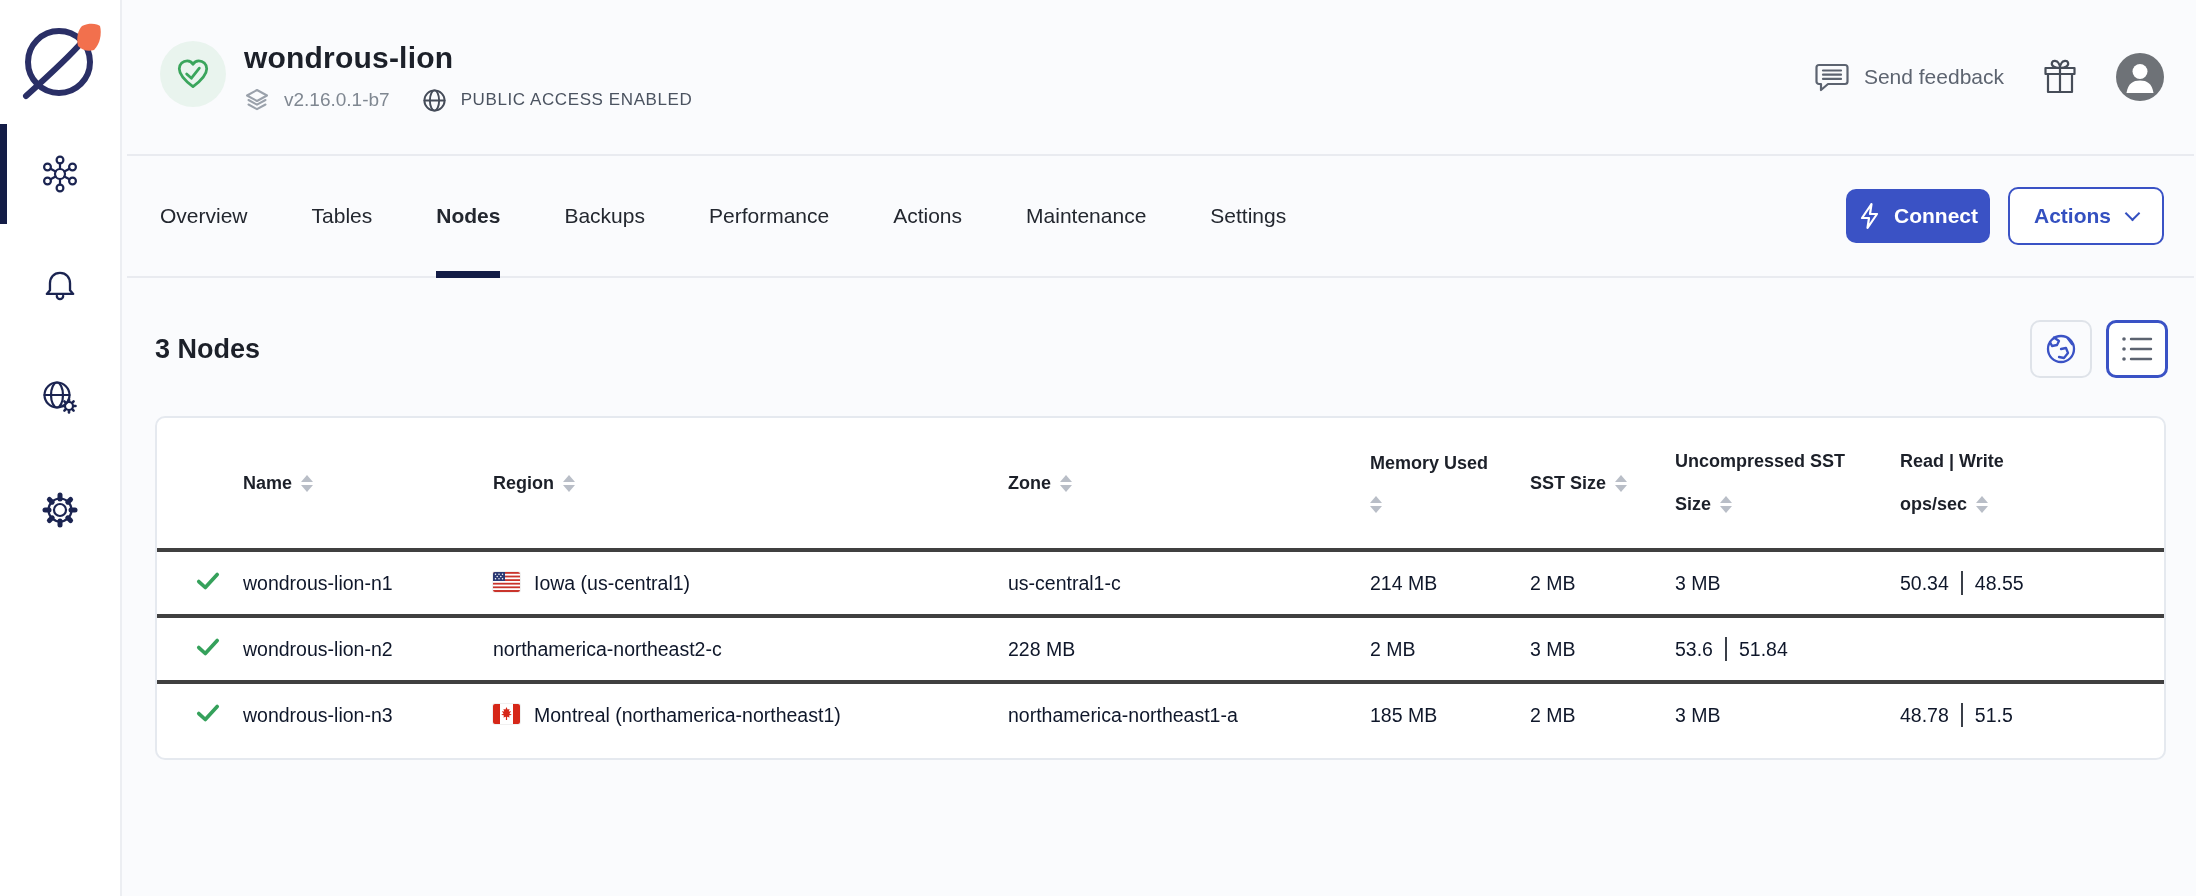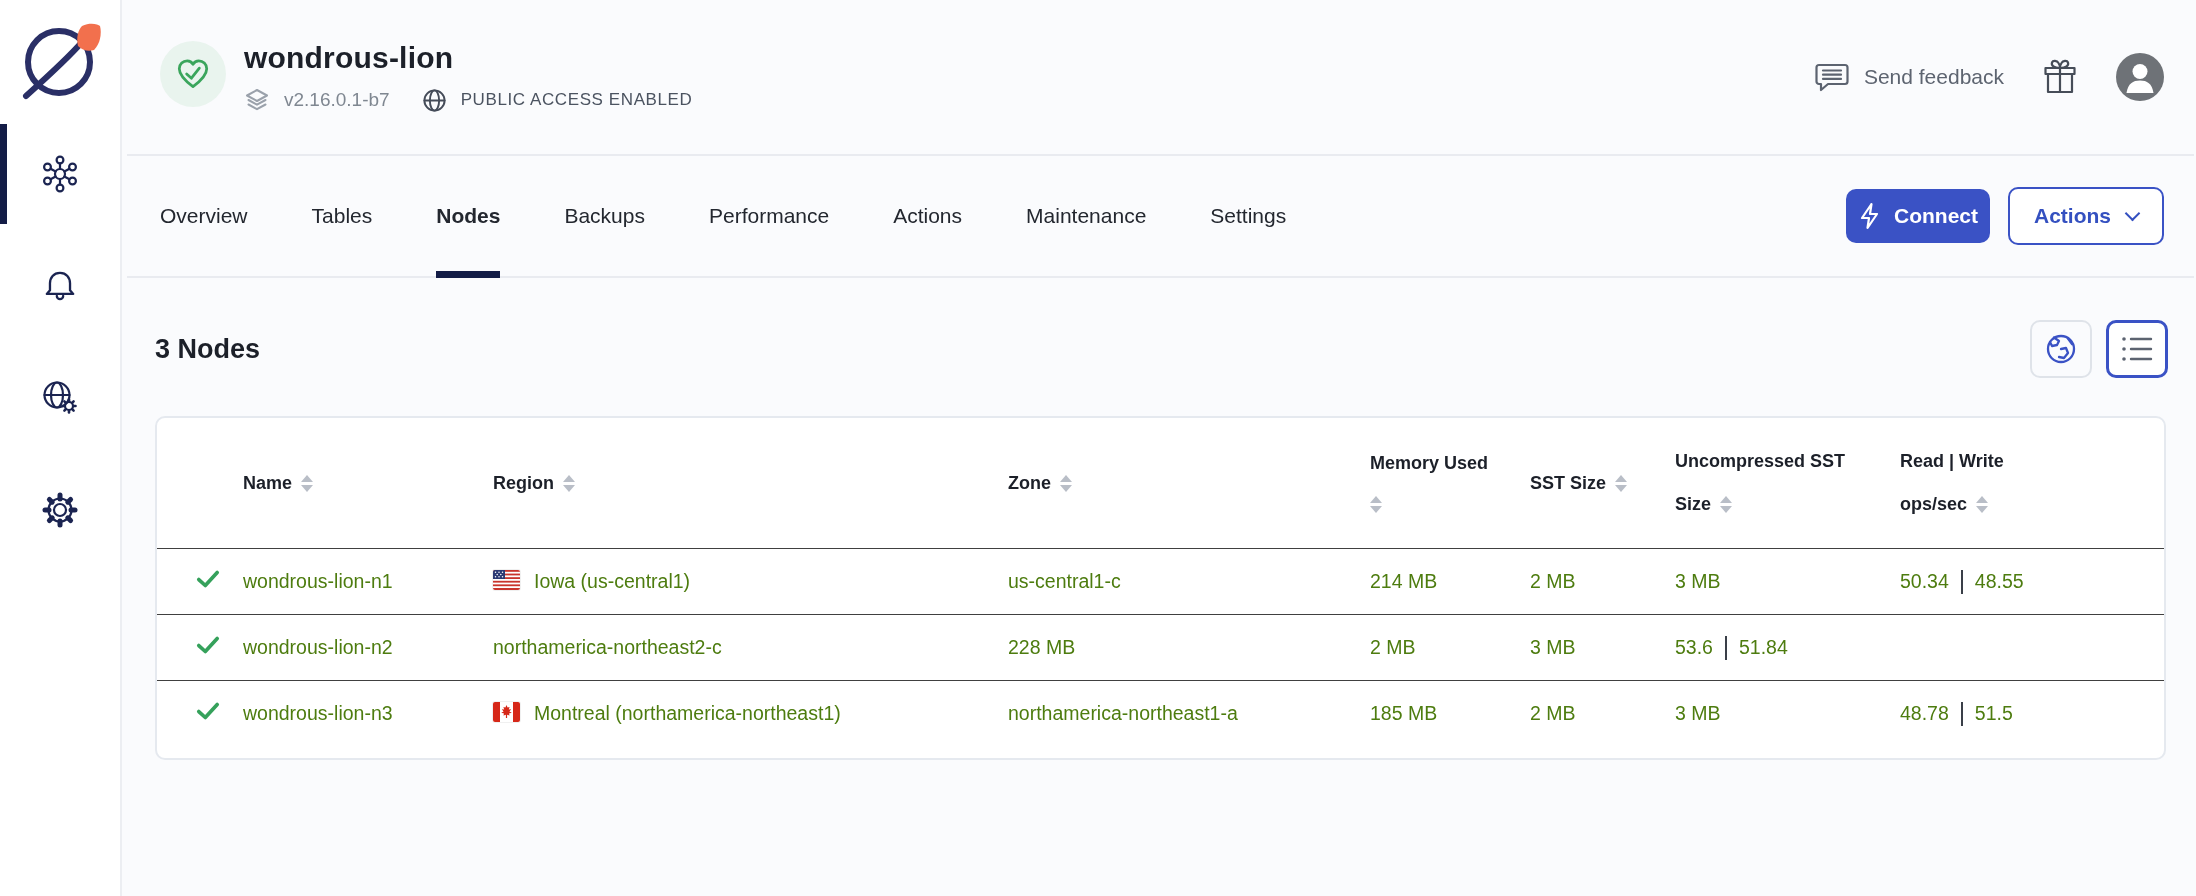--- a/index.html
+++ b/index.html
@@ -59,21 +59,21 @@
   
   .card { margin-top:38px; background:#fff; border:2px solid #e5e9ef; border-radius:10px; width:2011px; }
   .thead, .trow { display:grid; grid-template-columns:48px 250px 515px 362px 160px 145px 225px 1fr; padding:0 38px; align-items:center; }
   .thead { height:130px; }
   .th { display:flex; flex-direction:column; justify-content:center; gap:22px; font-size:18px; font-weight:700; color:#1c2029; }
   .h-line { display:flex; align-items:center; gap:9px; }
   .sort { display:inline-flex; flex-direction:column; gap:3px; }
   .sort i { display:block; width:0; height:0; border-left:6px solid transparent; border-right:6px solid transparent; }
   .sort .up { border-bottom:7px solid #b9bec7; }
   .sort .down { border-top:7px solid #b9bec7; }
-  .trow { height:66px; border-top:1px solid #404040; font-size:19.5px; color:#4d7c0f; }
+  .trow { height:66px; border-top:4px solid #404040; font-size:19.5px; color:#0f172a; }
   .card .trow:last-child { margin-bottom:12px; }
   .cell-region { display:flex; gap:14px; }
   .flag { width:27px; height:20px; border-radius:2px; overflow:hidden; flex-shrink:0; box-shadow:0 0 0 1px rgba(0,0,0,.06); }
   .rw { display:flex; align-items:center; }
   .rw .div { width:2px; height:24px; background:#3a3f48; margin:0 12px; }
 
   .icon-stroke { fill:none; stroke-linecap:round; stroke-linejoin:round; }
 </style>
 </head>
 <body>

